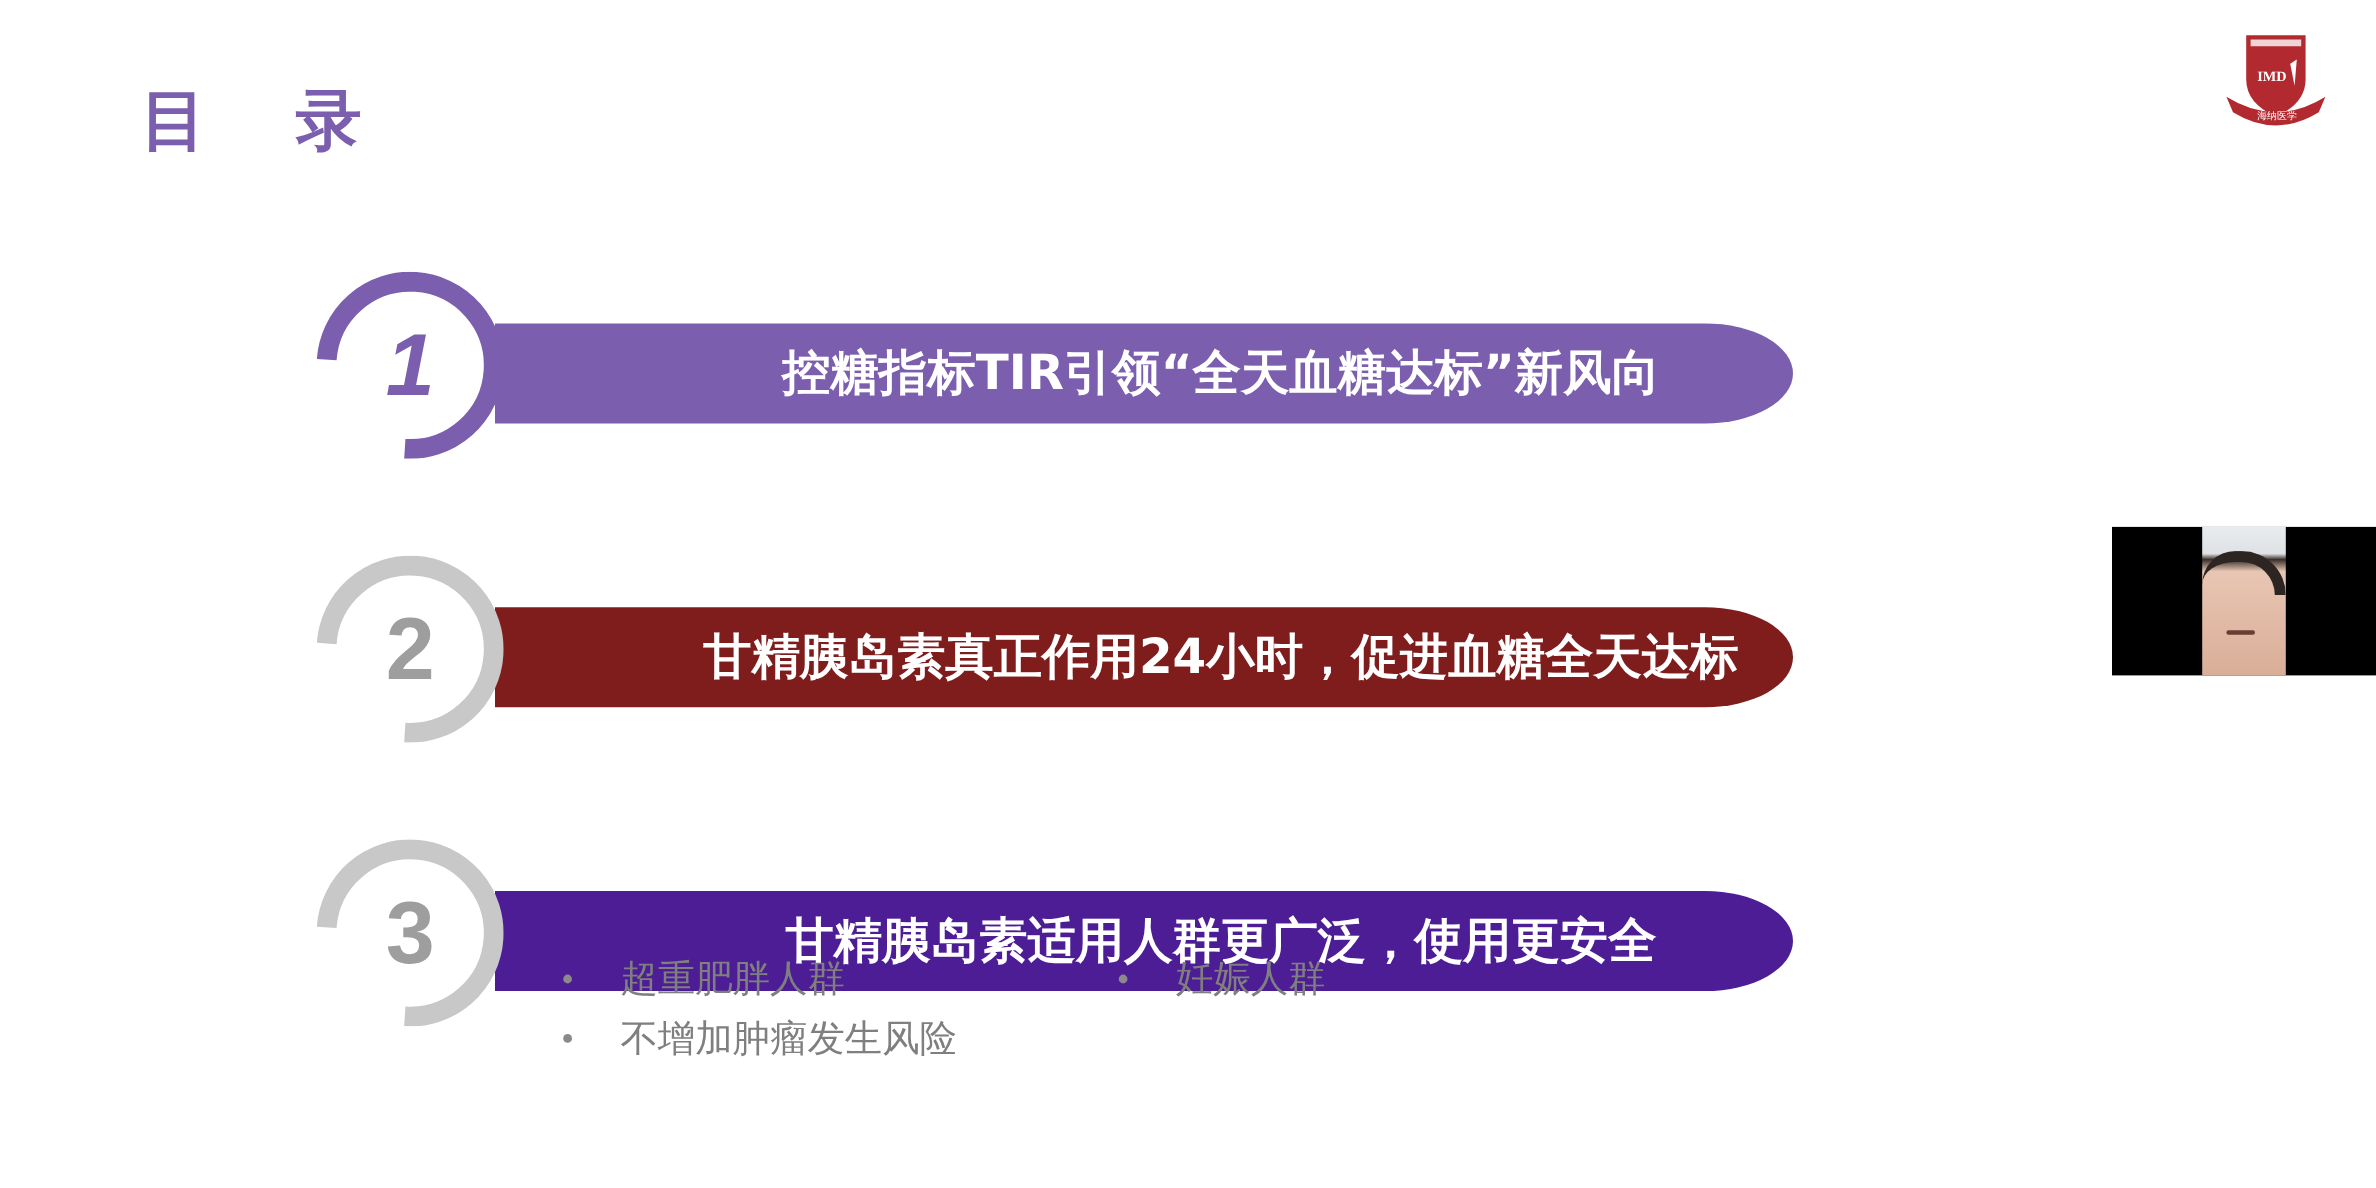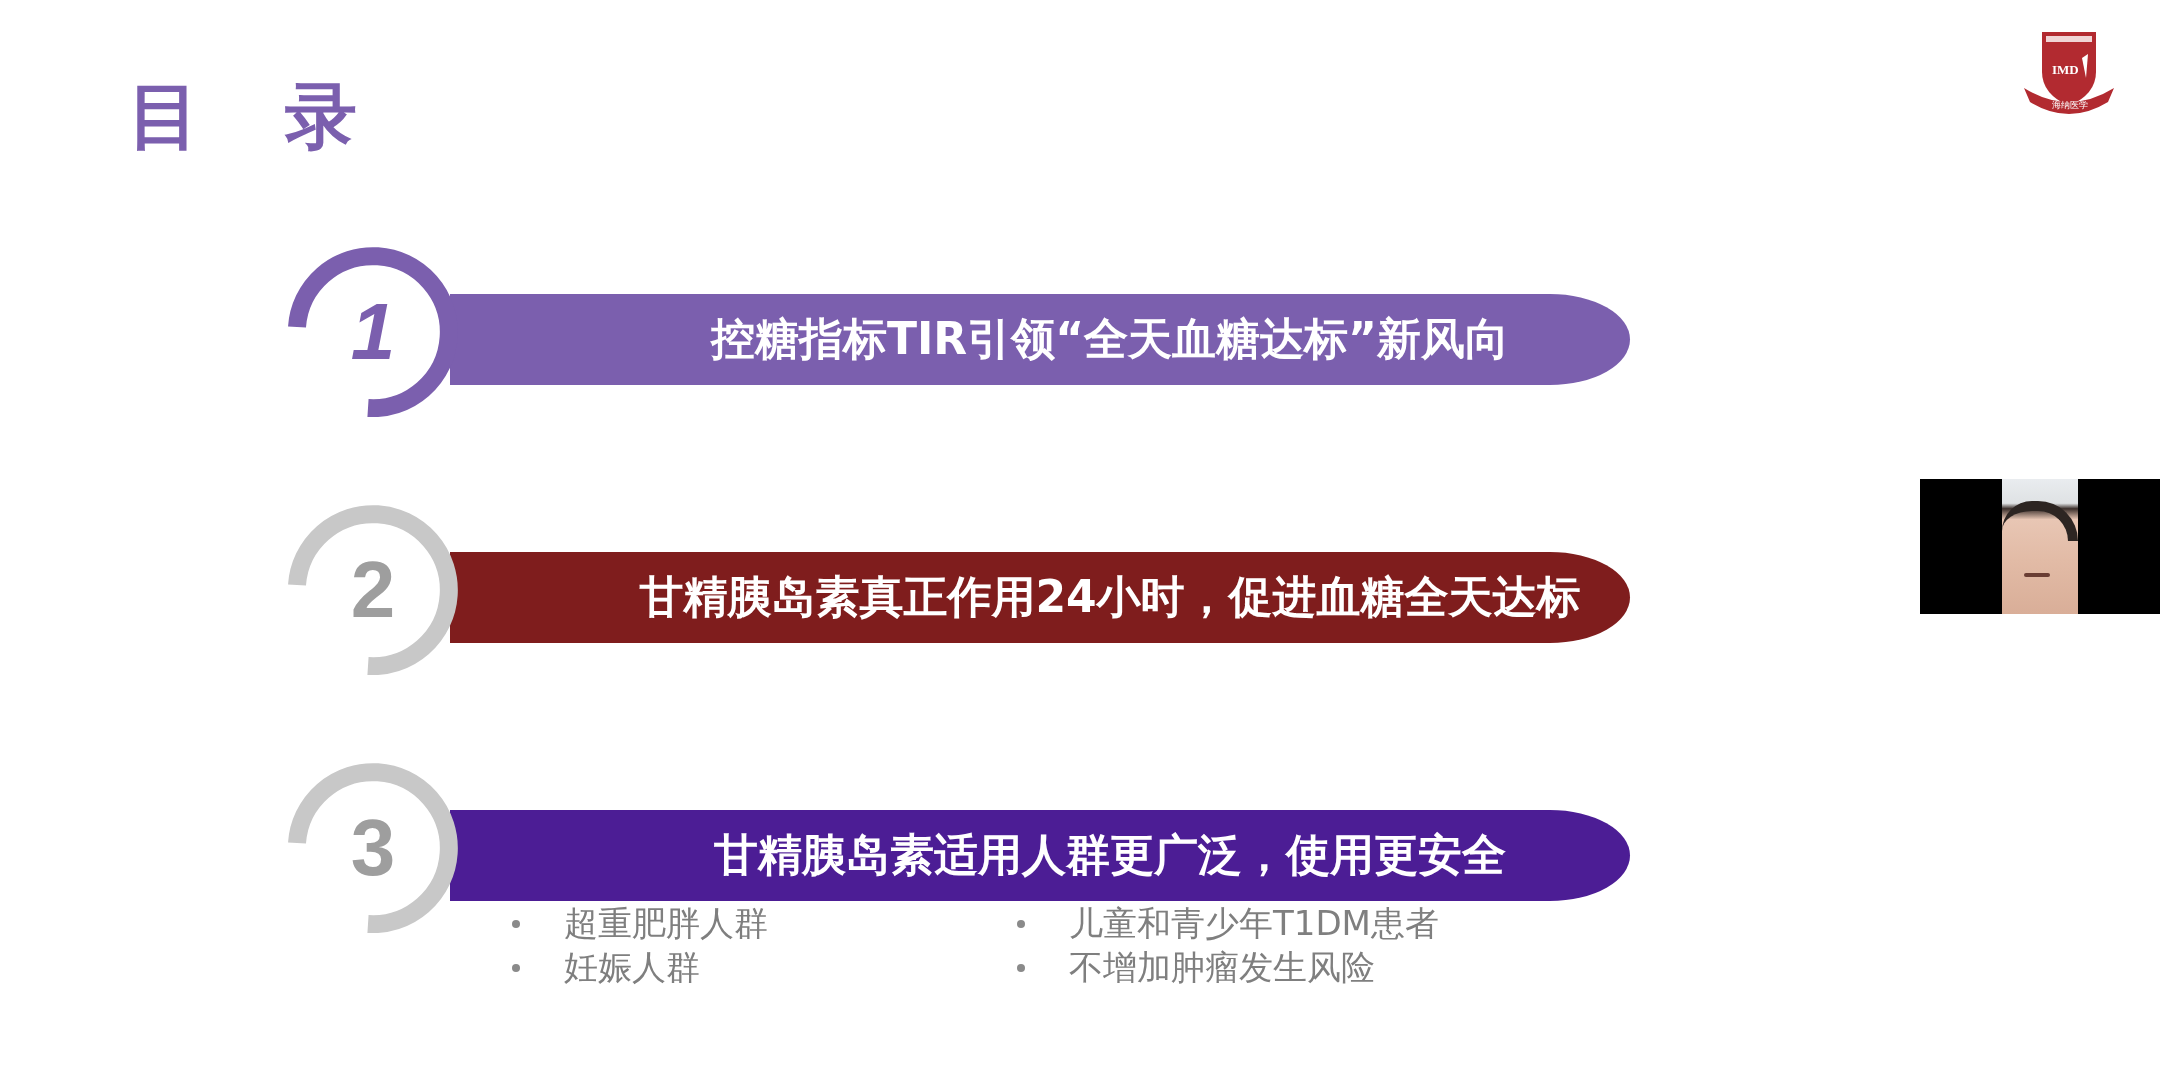--- a/index.html
+++ b/index.html
@@ -1,28 +1,28 @@
 <!DOCTYPE html>
 <html><head>
 <meta charset="utf-8">
 <style>
   html, body { margin:0; padding:0; }
   body { width:2160px; height:1080px; background:#ffffff; position:relative; overflow:hidden;
          font-family:"DejaVu Sans", "Liberation Sans", sans-serif; }
-  .title { position:absolute; left:128px; top:80px; font-size:72px; font-weight:bold; color:#7b5fae;
+  .title { position:absolute; left:128px; top:80px; font-size:60px; font-weight:bold; color:#7b5fae;
            letter-spacing:30px; line-height:1; }
   .logo { position:absolute; left:2022px; top:28px; width:94px; height:92px; }
   .item { position:absolute; left:0; width:2160px; height:180px; }
   .bar { position:absolute; left:450px; width:1180px; height:91px;
          border-radius:0 80px 80px 0 / 0 50% 50% 0; display:flex; align-items:center; justify-content:center; }
   .bar .label { color:#ffffff; font-weight:bold; font-size:44px; white-space:nowrap; padding-left:140px; letter-spacing:0px; }
   .ring { position:absolute; left:288px; width:170px; height:170px; }
   .num { position:absolute; left:288px; width:170px; height:170px; display:flex; align-items:center; justify-content:center;
          font-weight:bold; font-size:80px; font-family:"Liberation Sans", sans-serif; font-style:italic; }
-  .bullets { position:absolute; left:508px; top:902px; width:1100px; display:grid; grid-template-columns:505px 500px; }
+  .bullets { position:absolute; left:508px; top:868px; width:1100px; display:grid; grid-template-columns:505px 500px; row-gap:10px; }
   .bullet { display:flex; align-items:center; font-size:34px; color:#7f7f7f; height:44px; }
   .bullet .dot { width:8px; height:8px; border-radius:50%; background:#8a8a8a; margin-right:44px; margin-left:4px; }
   .webcam { position:absolute; left:1920px; top:479px; width:240px; height:135px; background:#000; }
   .webcam .video { position:absolute; left:82px; top:0; width:76px; height:135px;
                    background:linear-gradient(180deg,#e9ecef 0%,#dfe2e4 18%,#3a2e2a 22%,#e8c6b4 30%,#e2bba6 60%,#d9ae98 100%); }
   .webcam .hair { position:absolute; left:82px; top:22px; width:76px; height:40px; border-radius:30px 40px 0 0;
                   border-top:10px solid #2d2522; border-right:10px solid #2d2522; box-sizing:border-box; }
   .webcam .eye { position:absolute; left:104px; top:94px; width:26px; height:4px; background:#6a3d33; border-radius:2px; }
 </style>
 </head>
@@ -69,24 +69,20 @@
   <div class="num" style="top:0; color:#9e9e9e; font-style:normal;">3</div>
 </div>
 
 <div class="bullets">
   <div class="bullet">
     <span class="dot"></span>
     <span>超重肥胖人群</span>
   </div>
   <div class="bullet">
     <span class="dot"></span>
-    <span>儿童和青少年T1DM患者</span>
-  </div>
-  <div class="bullet">
-    <span class="dot"></span>
     <span>妊娠人群</span>
   </div>
   <div class="bullet">
     <span class="dot"></span>
     <span>不增加肿瘤发生风险</span>
   </div>
 </div>
 
 <div class="webcam">
   <div class="video"></div>

